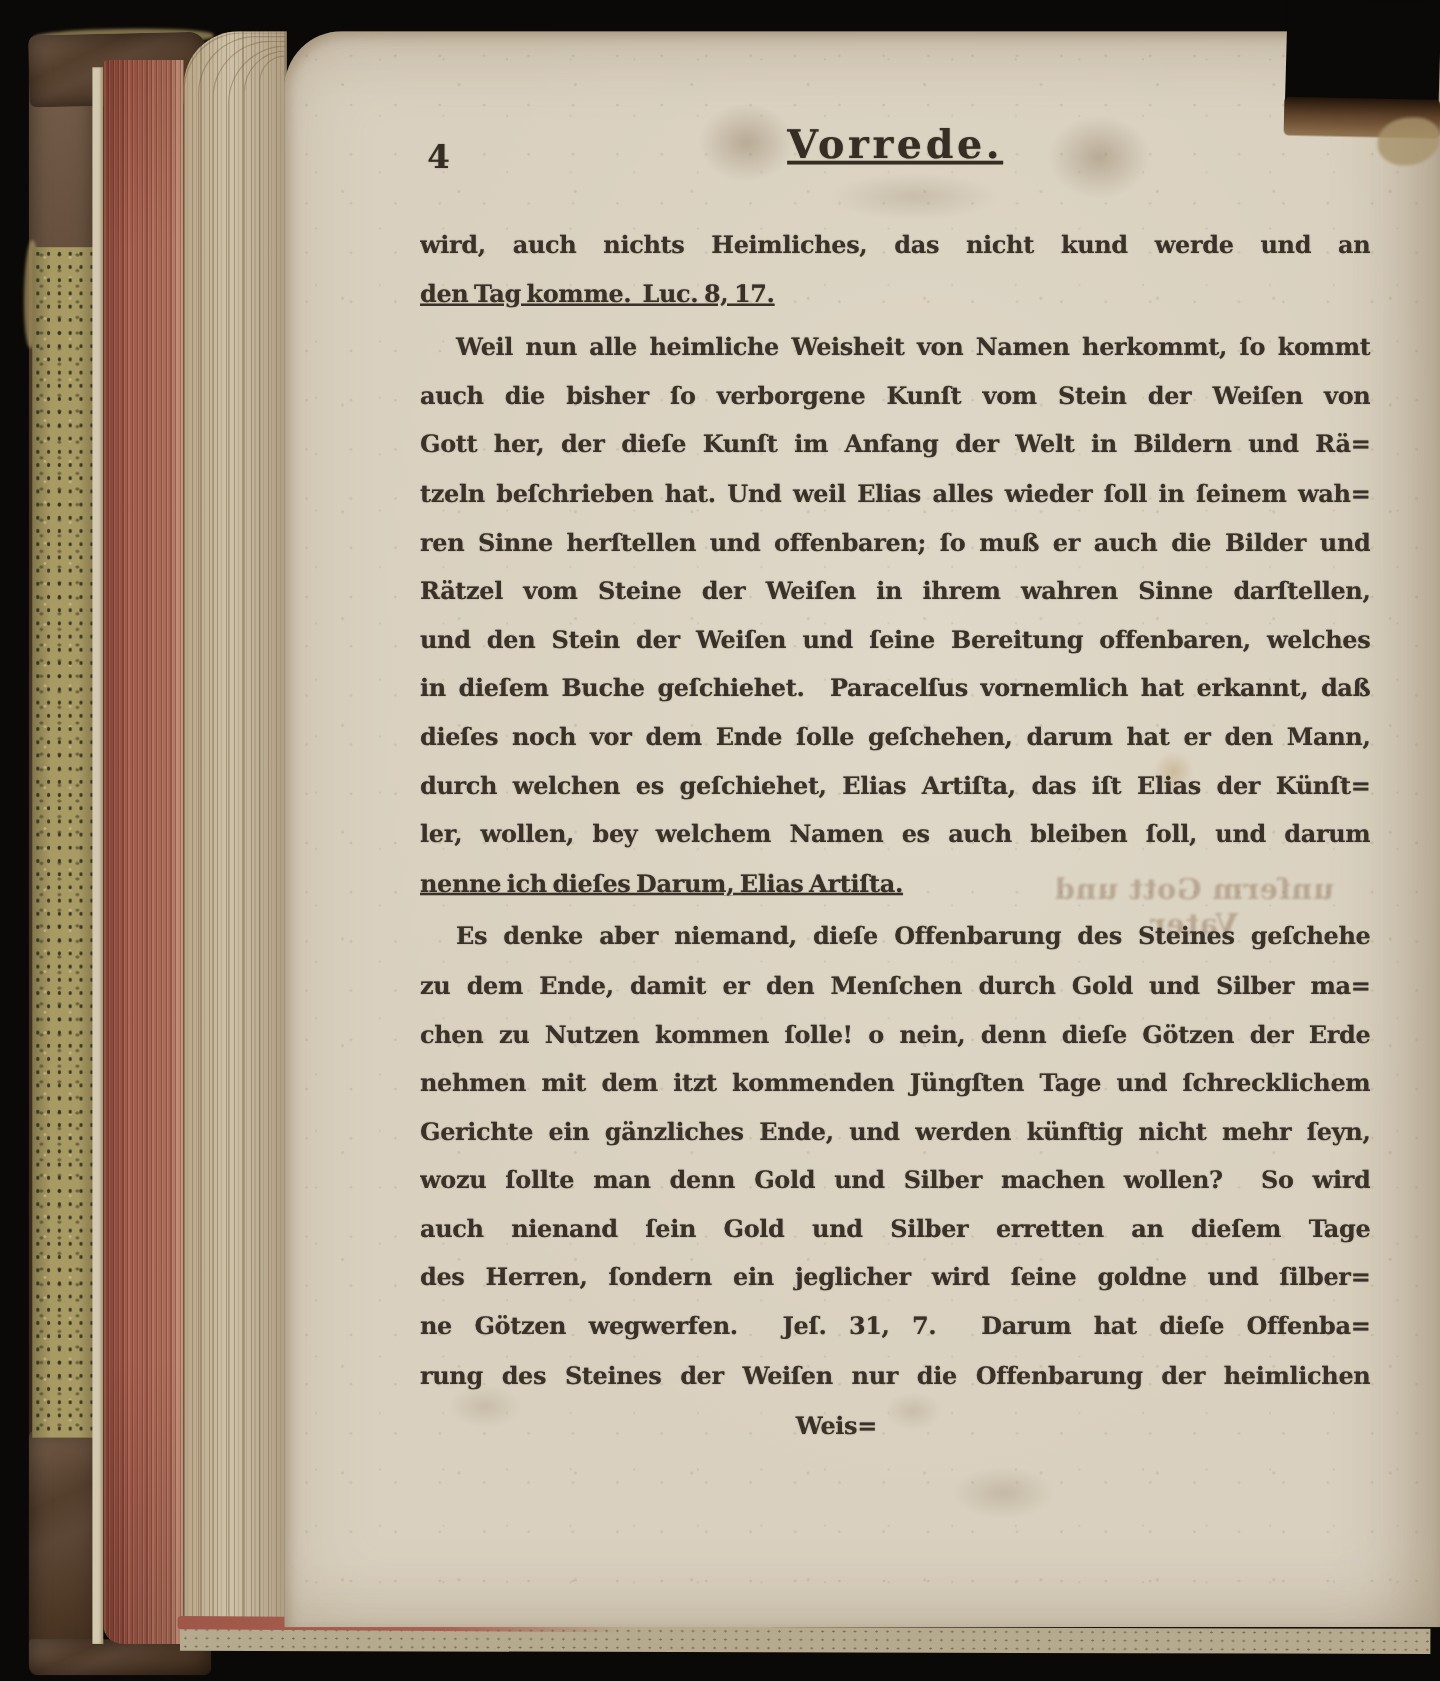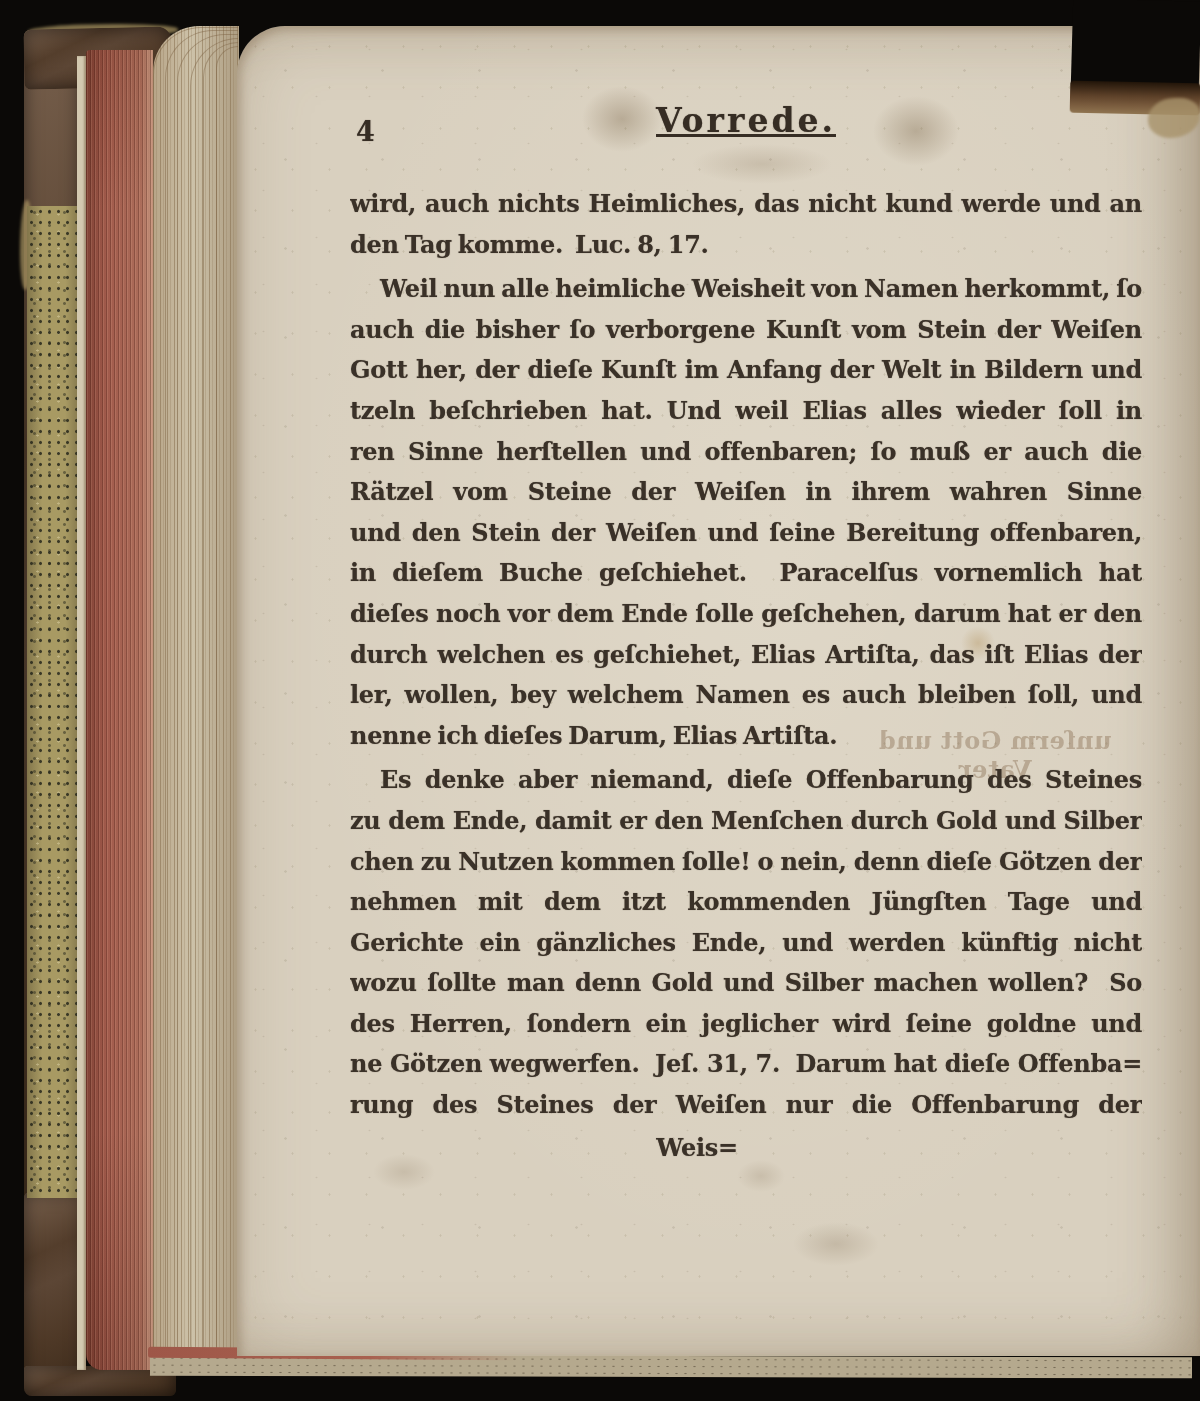--- a/index.html
+++ b/index.html
@@ -61,28 +61,28 @@
         transform:rotate(.4deg);border-radius:3px;}
   
   .smudge{position:absolute;background:radial-gradient(closest-side,rgba(110,88,58,.32),rgba(110,88,58,0));}
   .stain{position:absolute;background:radial-gradient(closest-side,rgba(165,125,60,.30),rgba(165,125,60,0));}
   
   .content{position:absolute;left:113px;top:78px;width:792px;height:1160px;color:#362d24;}
   .pagenum{position:absolute;left:6px;top:12px;font-size:27px;font-weight:700;
            text-shadow:0 0 1px rgba(50,38,26,.6);}
   .header{position:absolute;left:0;top:-3px;width:100%;text-align:center;font-size:33px;font-weight:700;
           letter-spacing:3px;text-shadow:0 0 1px rgba(50,38,26,.6);text-decoration:underline;}
-  .textblock{position:absolute;left:0;top:80px;width:100%;font-size:24px;font-weight:700;
+  .textblock{position:absolute;left:0;top:80px;width:100%;font-size:20px;font-weight:700;
           letter-spacing:-.3px;word-spacing:-2px;color:#3a3128;
           text-shadow:0 0 1px rgba(54,42,28,.55);}
   .para{margin:0;}
   .para + .para{margin-top:4px;}
   .ln{text-align:justify;height:40.6px;line-height:40.6px;overflow:hidden;}
   .ln::after{content:"";display:inline-block;width:100%;height:0;}
-  .ln.last{text-align:left;}
+  .ln.last{text-align:left;text-decoration:underline;}
   .ln.last::after{content:none;}
   .para.ind .ln:first-child{text-indent:30px;}
   .catchword{margin-top:2px;text-align:center;padding-right:98px;height:40px;line-height:40px;}
   .ghost{position:absolute;left:492px;top:622px;width:306px;text-align:center;font-size:24px;font-weight:700;
          color:rgba(125,98,68,.38);transform:scaleX(-1);filter:blur(.7px);letter-spacing:.5px;}
 </style>
 </head>
 <body>
 
 <div class="scene">
@@ -144,20 +144,21 @@
           <div class="ln">ler, wollen, bey welchem Namen es auch bleiben ſoll, und darum</div>
           <div class="ln last">nenne ich dieſes Darum, Elias Artiſta.</div>
         </div>
         <div class="para ind">
           <div class="ln">Es denke aber niemand, dieſe Offenbarung des Steines geſchehe</div>
           <div class="ln">zu dem Ende, damit er den Menſchen durch Gold und Silber ma=</div>
           <div class="ln">chen zu Nutzen kommen ſolle! o nein, denn dieſe Götzen der Erde</div>
           <div class="ln">nehmen mit dem itzt kommenden Jüngſten Tage und ſchrecklichem</div>
           <div class="ln">Gerichte ein gänzliches Ende, und werden künftig nicht mehr ſeyn,</div>
           <div class="ln">wozu ſollte man denn Gold und Silber machen wollen?&nbsp; So wird</div>
+          <div class="ln">auch nienand ſein Gold und Silber erretten an dieſem Tage</div>
           <div class="ln">des Herren, ſondern ein jeglicher wird ſeine goldne und ſilber=</div>
           <div class="ln">ne Götzen wegwerfen.&nbsp; Jeſ. 31, 7.&nbsp; Darum hat dieſe Offenba=</div>
           <div class="ln">rung des Steines der Weiſen nur die Offenbarung der heimlichen</div>
         </div>
         <div class="catchword">Weis=</div>
       </div>
     </div>
   </div>
 
   <div class="tr-black"></div>

